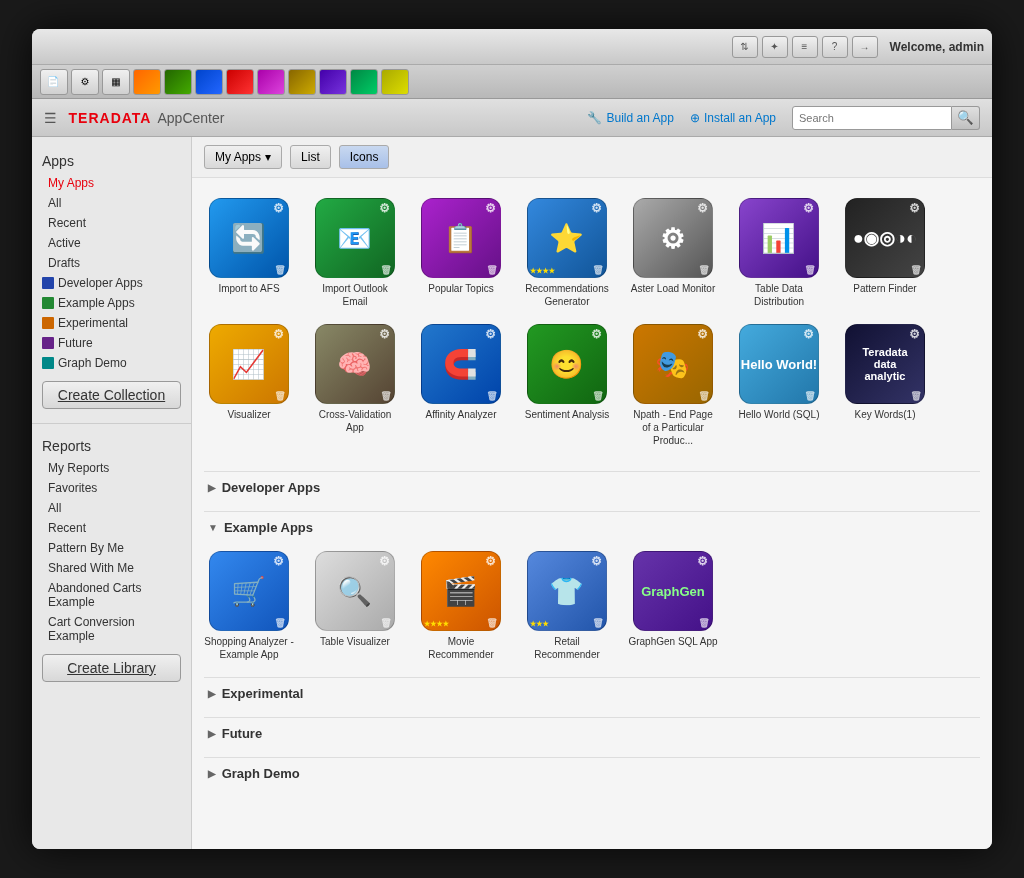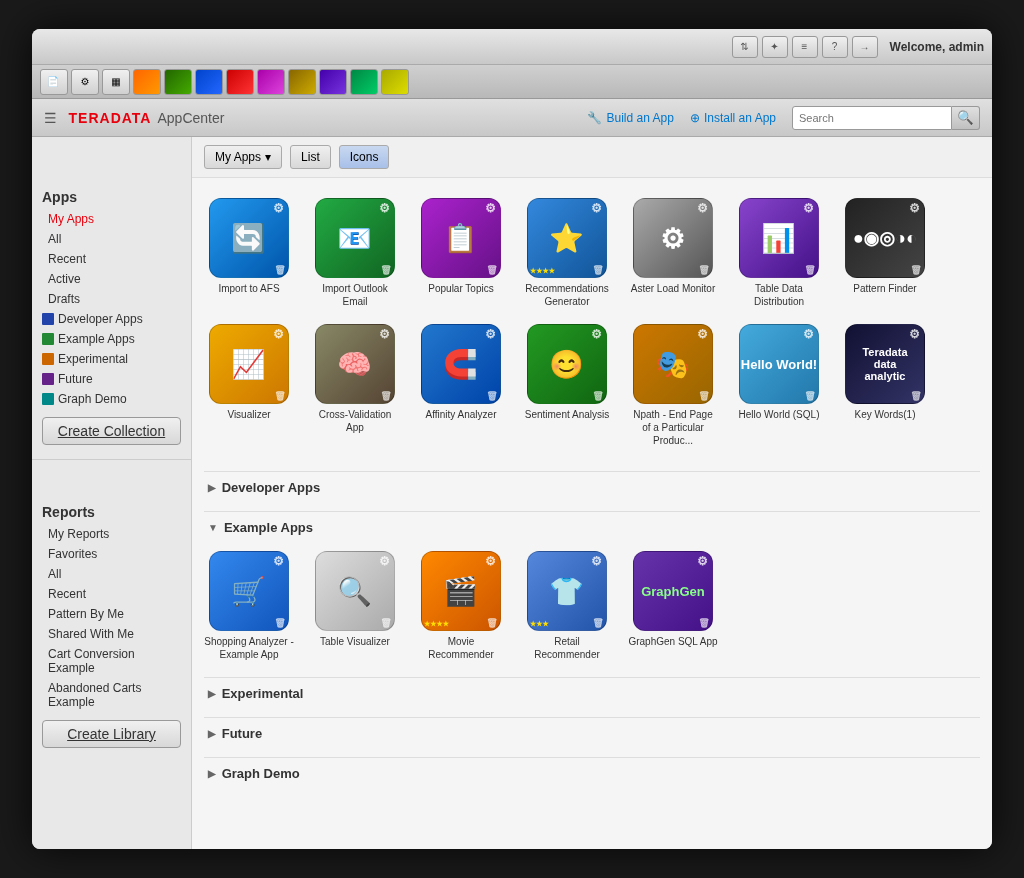--- a/index.html
+++ b/index.html
@@ -162,24 +162,23 @@
     .sidebar {
       width: 160px;
       background: #e8e8e8;
       border-right: 1px solid #ccc;
       overflow-y: auto;
       padding: 8px 0;
       flex-shrink: 0;
     }
     .sidebar-section-title {
       font-size: 14px;
-      font-weight: bold;
+      font-weight: normal;
       color: #333;
       padding: 8px 10px 4px;
-      margin-top: 36px;
     }
     .sidebar-item {
       padding: 3px 10px 3px 16px;
       font-size: 12px;
       color: #333;
       cursor: pointer;
     }
     .sidebar-item.active { color: #e8000d; }
     .sidebar-item-with-icon {
       display: flex;
@@ -461,22 +460,22 @@
 
       <hr class="sidebar-divider">
 
       <div class="sidebar-section-title">Reports</div>
       <div class="sidebar-item">My Reports</div>
       <div class="sidebar-item">Favorites</div>
       <div class="sidebar-item">All</div>
       <div class="sidebar-item">Recent</div>
       <div class="sidebar-item">Pattern By Me</div>
       <div class="sidebar-item">Shared With Me</div>
+      <div class="sidebar-item">Abandoned Carts Example</div>
       <div class="sidebar-item">Cart Conversion Example</div>
-      <div class="sidebar-item">Abandoned Carts Example</div>
 
       <button class="create-btn">Create Library</button>
 
     </div>
 
     <div class="content">
 
       <div class="content-toolbar">
         <button class="dropdown-btn">
           <span>My Apps</span>

